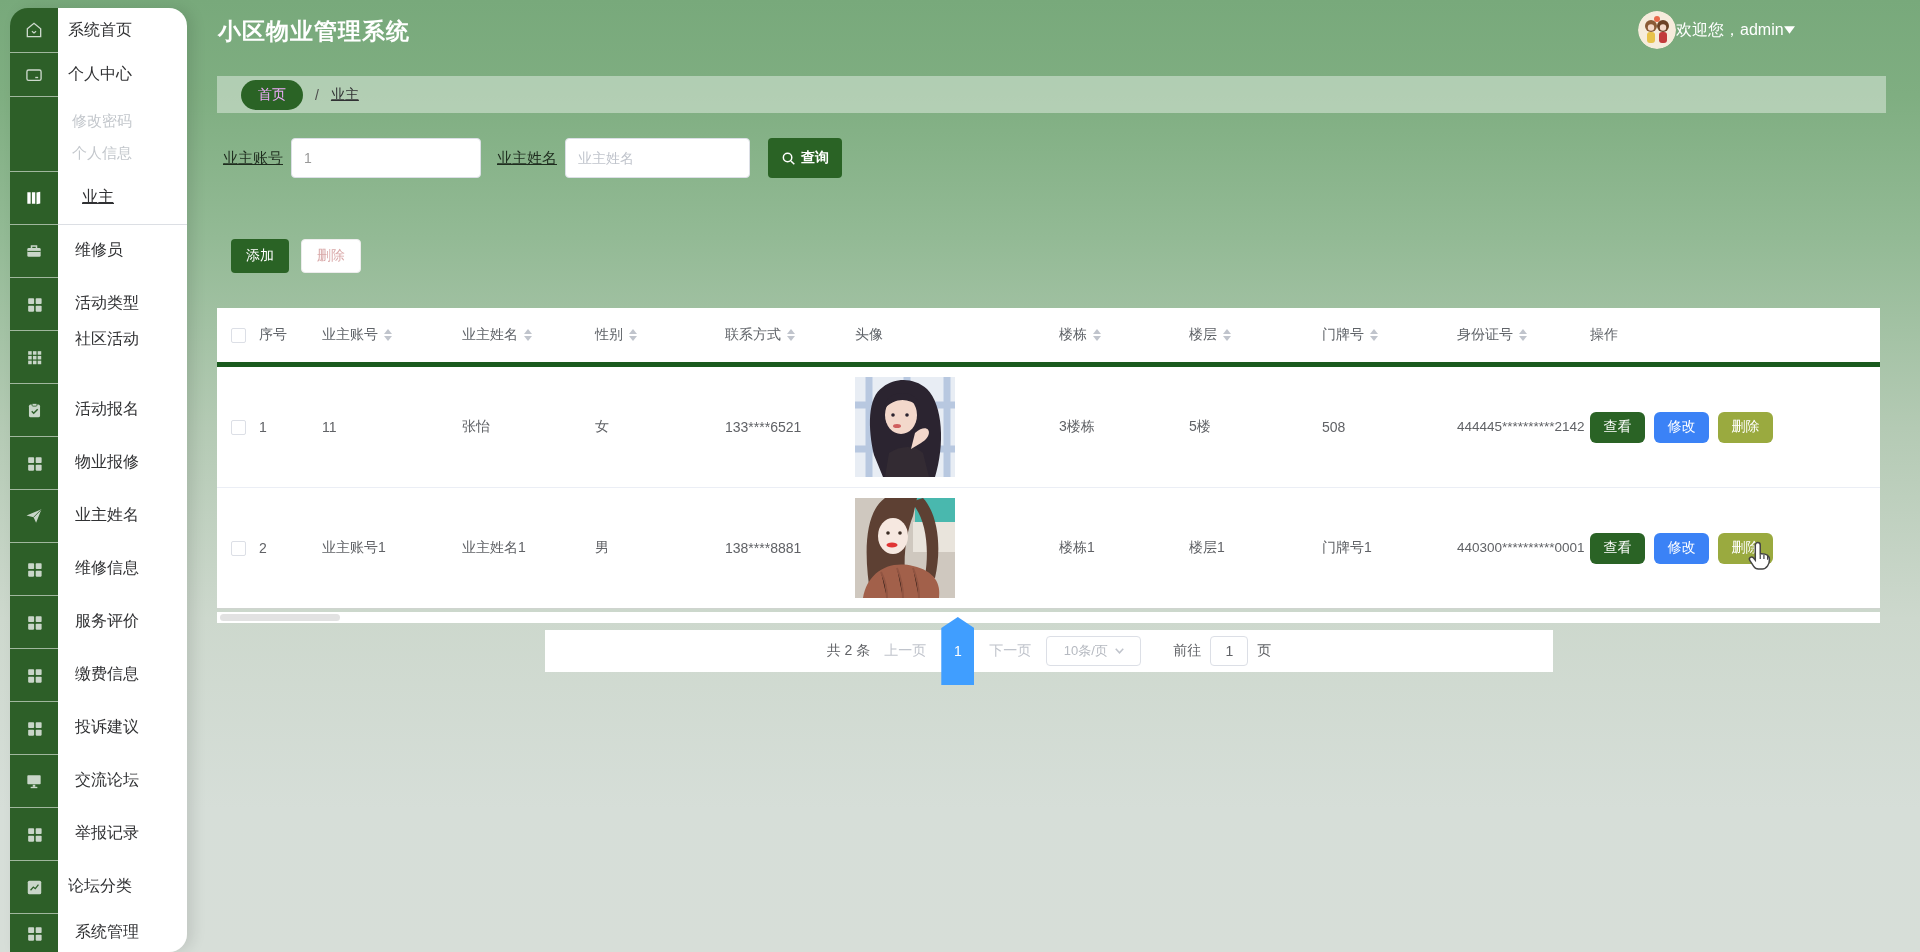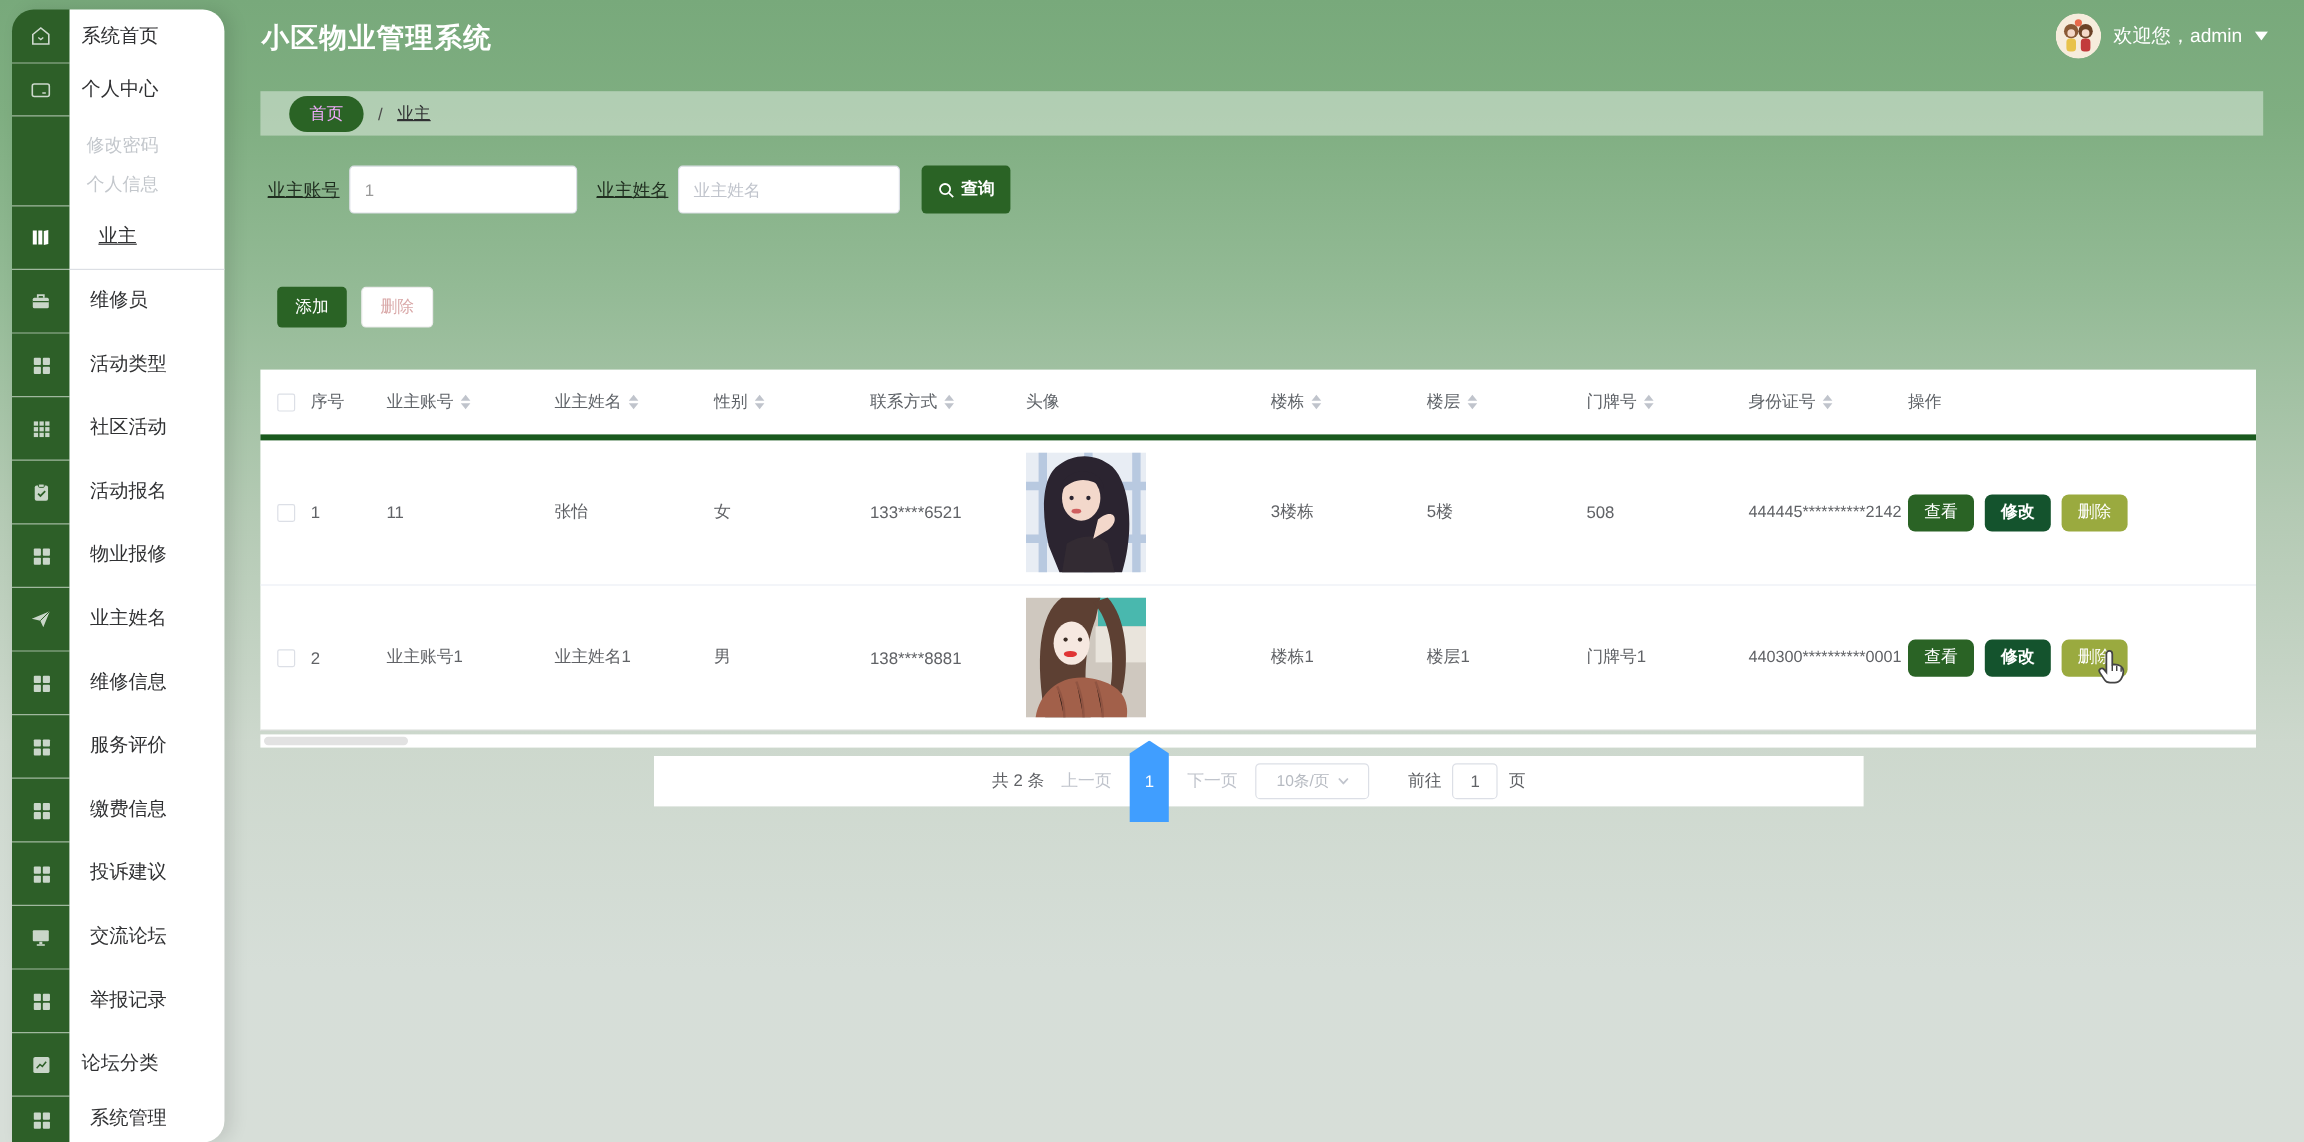--- a/index.html
+++ b/index.html
@@ -18,21 +18,21 @@
   .ricell{ position:absolute; left:0; width:48px; display:flex; align-items:center; justify-content:center; cursor:pointer; }
   .ricell.bt{ border-top:1px solid rgba(255,255,255,.55); }
   .ricell.bb{ border-bottom:1px solid rgba(255,255,255,.55); }
   .slabel{ position:absolute; left:48px; width:144px; display:flex; align-items:center;
            font-size:16px; color:#303133; cursor:pointer; }
   .slabel.muted{ color:#c3c7cc; font-size:15px;align-items:center; }
   .slabel.active span{ text-decoration:underline; }
   .panel-sep{ position:absolute; left:48px; top:216px; width:129px; height:1px; background:#dcdfe4; }
   
   .page-title{ position:absolute; left:218px; top:16px; font-size:23px; font-weight:bold; color:#fff; letter-spacing:1px; }
-  .userbox{ position:absolute; left:1713px; top:10px; height:40px; display:flex; align-items:center; gap:10px; cursor:pointer; }
+  .userbox{ position:absolute; left:1638px; top:10px; height:40px; display:flex; align-items:center; cursor:pointer; }
   .userbox .avatar{ width:38px; height:38px; border-radius:50%; overflow:hidden; flex:0 0 auto; }
   .userbox .utext{ color:#fff; font-size:16px; }
   
   .crumbbar{ position:absolute; left:217px; top:76px; width:1669px; height:37px;
              background:rgba(255,255,255,.40); display:flex; align-items:center; padding-left:24px; }
   .crumb-pill{ background:#2a6325; color:#f0abfc; font-size:14px; padding:6px 17px; border-radius:15px; cursor:pointer; }
   .crumb-sep{ margin:0 12px; color:#4c4c4c; font-size:14px; }
   .crumb-cur{ color:#303133; font-size:14px; text-decoration:underline; cursor:pointer; }
   
   .searchbar{ position:absolute; left:223px; top:138px; height:40px; display:flex; align-items:center; }
@@ -59,21 +59,21 @@
   .cb{ appearance:none; width:15px; height:15px; border:1px solid #dcdfe6; border-radius:2px; background:#fff; cursor:pointer; }
   .sort{ display:inline-flex; flex-direction:column; gap:2px; margin-left:6px; vertical-align:middle; cursor:pointer; }
   .sort i{ width:0; height:0; border-left:4px solid transparent; border-right:4px solid transparent; }
   .sort .up{ border-bottom:5px solid #c0c4cc; }
   .sort .down{ border-top:5px solid #c0c4cc; }
   .avatar-img{ width:100px; height:100px; display:block; }
   .idcell{ width:140px; word-break:break-all; line-height:22px; font-size:13.5px; }
   .ops{ display:flex; gap:9px; }
   .op-btn{ width:55px; height:31px; font-size:14px; color:#fff; border:none; border-radius:6px; cursor:pointer; font-family:inherit; }
   .op-view{ background:#2a6325; }
-  .op-edit{ background:#14532d;font-weight:bold; }
+  .op-edit{ background:#3b82f6; }
   .op-del{ background:#9aaa3f; }
   .scrollstrip{ position:absolute; left:217px; top:612px; width:1663px; height:11px; background:#fff; }
   .scrollthumb{ position:absolute; left:3px; top:2px; width:120px; height:7px; border-radius:4px; background:#e2e2e2; }
   
   .pagebar{ position:absolute; left:545px; top:630px; width:1008px; height:42px; background:#fff;
             display:flex; align-items:center; justify-content:center; font-size:14px; color:#606266; }
   .pg-total{ margin-right:14px; }
   .pg-nav{ color:#c0c4cc; cursor:default; }
   .pg-prev{ margin-right:15px; }
   .pg-next{ margin-left:15px; }
@@ -257,21 +257,21 @@
       </div>
     <div class="slabel active" style="top:163px;height:53px;padding-left:24px">
         <span>业主</span>
       </div>
     <div class="slabel" style="top:216px;height:53px;padding-left:17px">
         <span>维修员</span>
       </div>
     <div class="slabel" style="top:269px;height:53px;padding-left:17px">
         <span>活动类型</span>
       </div>
-    <div class="slabel" style="top:322px;height:53px;padding-left:17px">
+    <div class="slabel" style="top:305px;height:53px;padding-left:17px">
         <span>社区活动</span>
       </div>
     <div class="slabel" style="top:375px;height:53px;padding-left:17px">
         <span>活动报名</span>
       </div>
     <div class="slabel" style="top:428px;height:53px;padding-left:17px">
         <span>物业报修</span>
       </div>
     <div class="slabel" style="top:481px;height:53px;padding-left:17px">
         <span>业主姓名</span>

